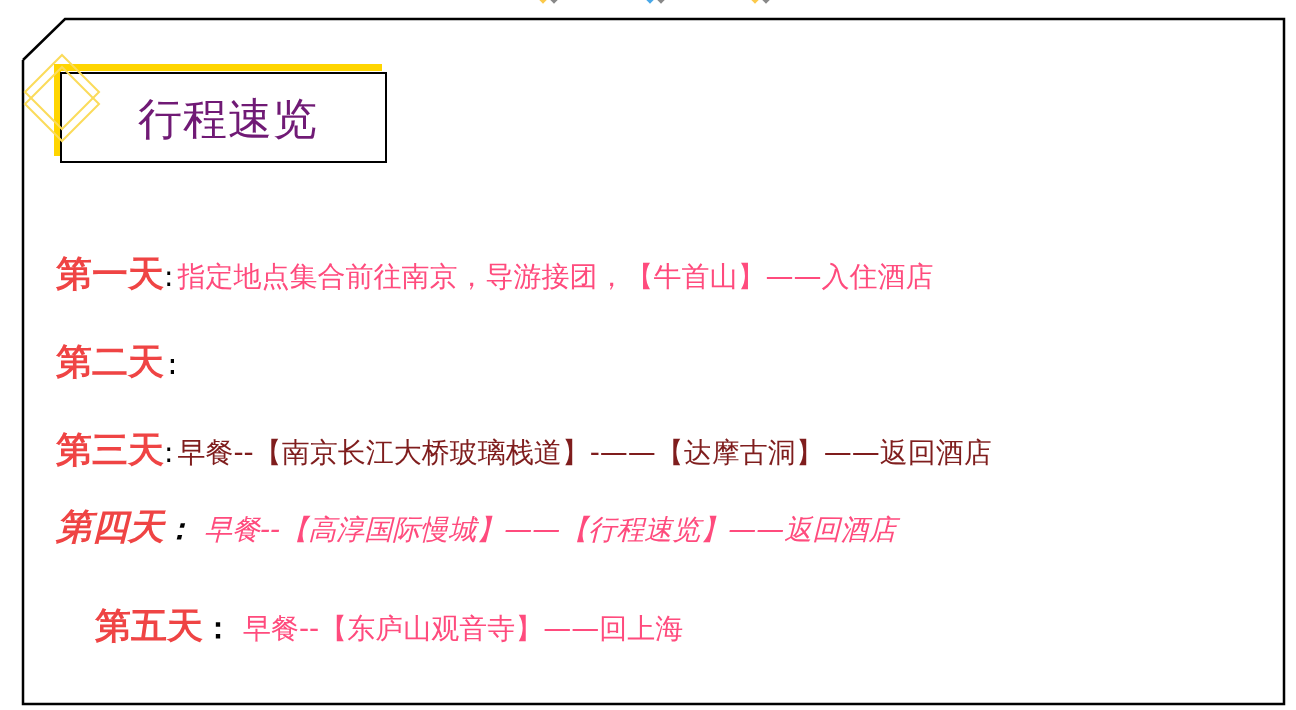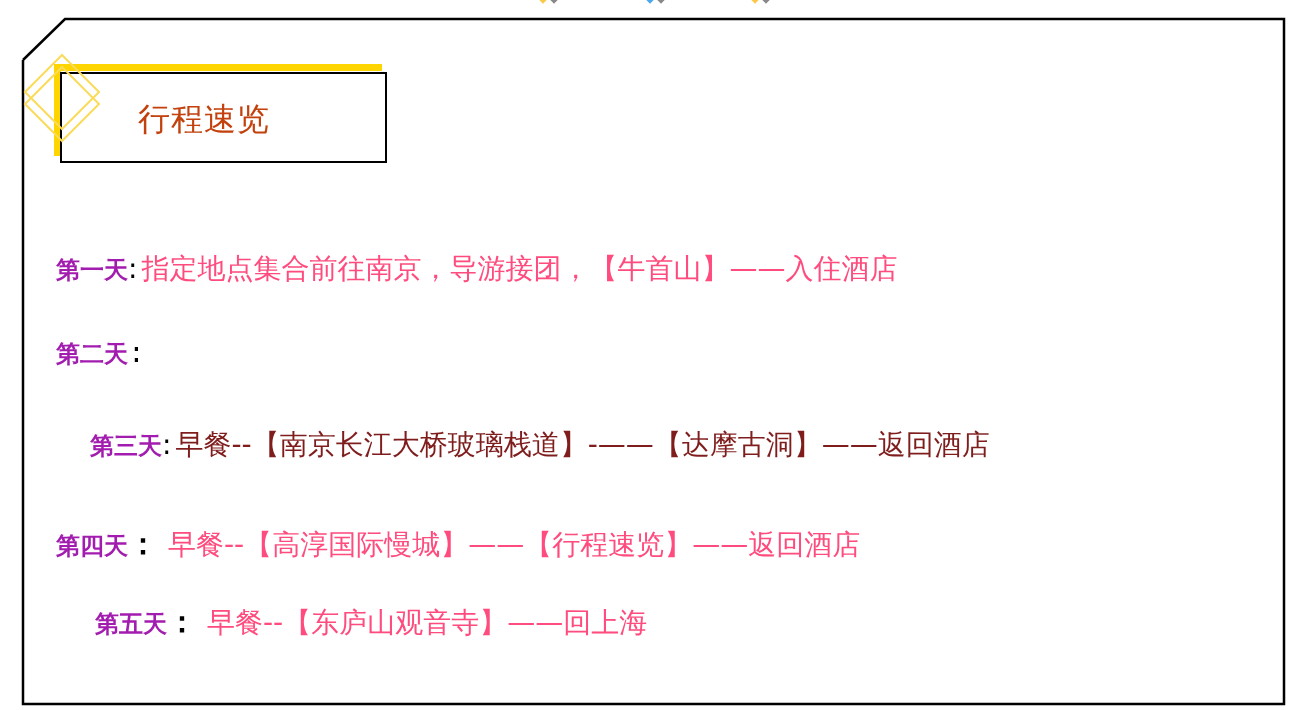--- a/index.html
+++ b/index.html
@@ -12,28 +12,28 @@
   .top-dots { position: absolute; top: -6px; display: flex; gap: 3px; }
   .dot {
     width: 8px; height: 8px; transform: rotate(45deg);
   }
   .title-box {
     position: absolute; left: 60px; top: 72px; width: 323px; height: 87px;
     border: 2px solid #000; background: #fff; box-sizing: content-box;
   }
   .title-text {
     position: absolute; left: 138px; top: 96px;
-    font-size: 32px; color: #c2410c; letter-spacing: 1px; line-height: 46px;
+    font-size: 44px; color: #701a75; letter-spacing: 1px; line-height: 46px;
   }
   .day-row {
     position: absolute; left: 56px; display: flex; align-items: baseline;
     white-space: nowrap;
   }
   .day-label {
-    font-size: 24px; font-weight: bold; color: #a21caf;
+    font-size: 36px; font-weight: bold; color: #ef4444;
   }
   .day-colon { font-size: 28px; color: #000; margin-right: 4px; }
   .day-colon.bold { font-weight: bold; font-size: 30px; margin-right: 10px; }
   .day-text { font-size: 28px; }
 </style>
 </head>
 <body>
 
 <svg class="frame-svg" width="1296" height="710" viewBox="0 0 1296 710">
   <polyline points="23,60 65,19 1284,19 1284,704 23,704 23,60" fill="none" stroke="#000" stroke-width="2.5"></polyline>
@@ -71,27 +71,27 @@
   <span class="day-label">第一天</span>
   <span class="day-colon">:</span>
   <span class="day-text" style="color:#FF4B7D">指定地点集合前往南京，导游接团，【牛首山】——入住酒店</span>
 </div>
 
 <div class="day-row" style="top:338px;font-family:Liberation Mono, monospace;">
   <span class="day-label">第二天</span>
   <span class="day-colon">:</span>
 </div>
 
-<div class="day-row" style="top:426px;margin-left:34px;">
+<div class="day-row" style="top:426px;">
   <span class="day-label">第三天</span>
   <span class="day-colon">:</span>
   <span class="day-text" style="color:#7f1d1d">早餐--【南京长江大桥玻璃栈道】-——【达摩古洞】——返回酒店</span>
 </div>
 
-<div class="day-row" style="top:524px;">
+<div class="day-row" style="top:503px;font-style:italic;">
   <span class="day-label">第四天</span>
   <span class="day-colon bold">：</span>
   <span class="day-text" style="color:#FF4B7D">早餐--【高淳国际慢城】——【行程速览】——返回酒店</span>
 </div>
 
 <div class="day-row" style="top:602px;margin-left:39px;">
   <span class="day-label">第五天</span>
   <span class="day-colon bold">：</span>
   <span class="day-text" style="color:#FF4B7D">早餐--【东庐山观音寺】——回上海</span>
 </div>

